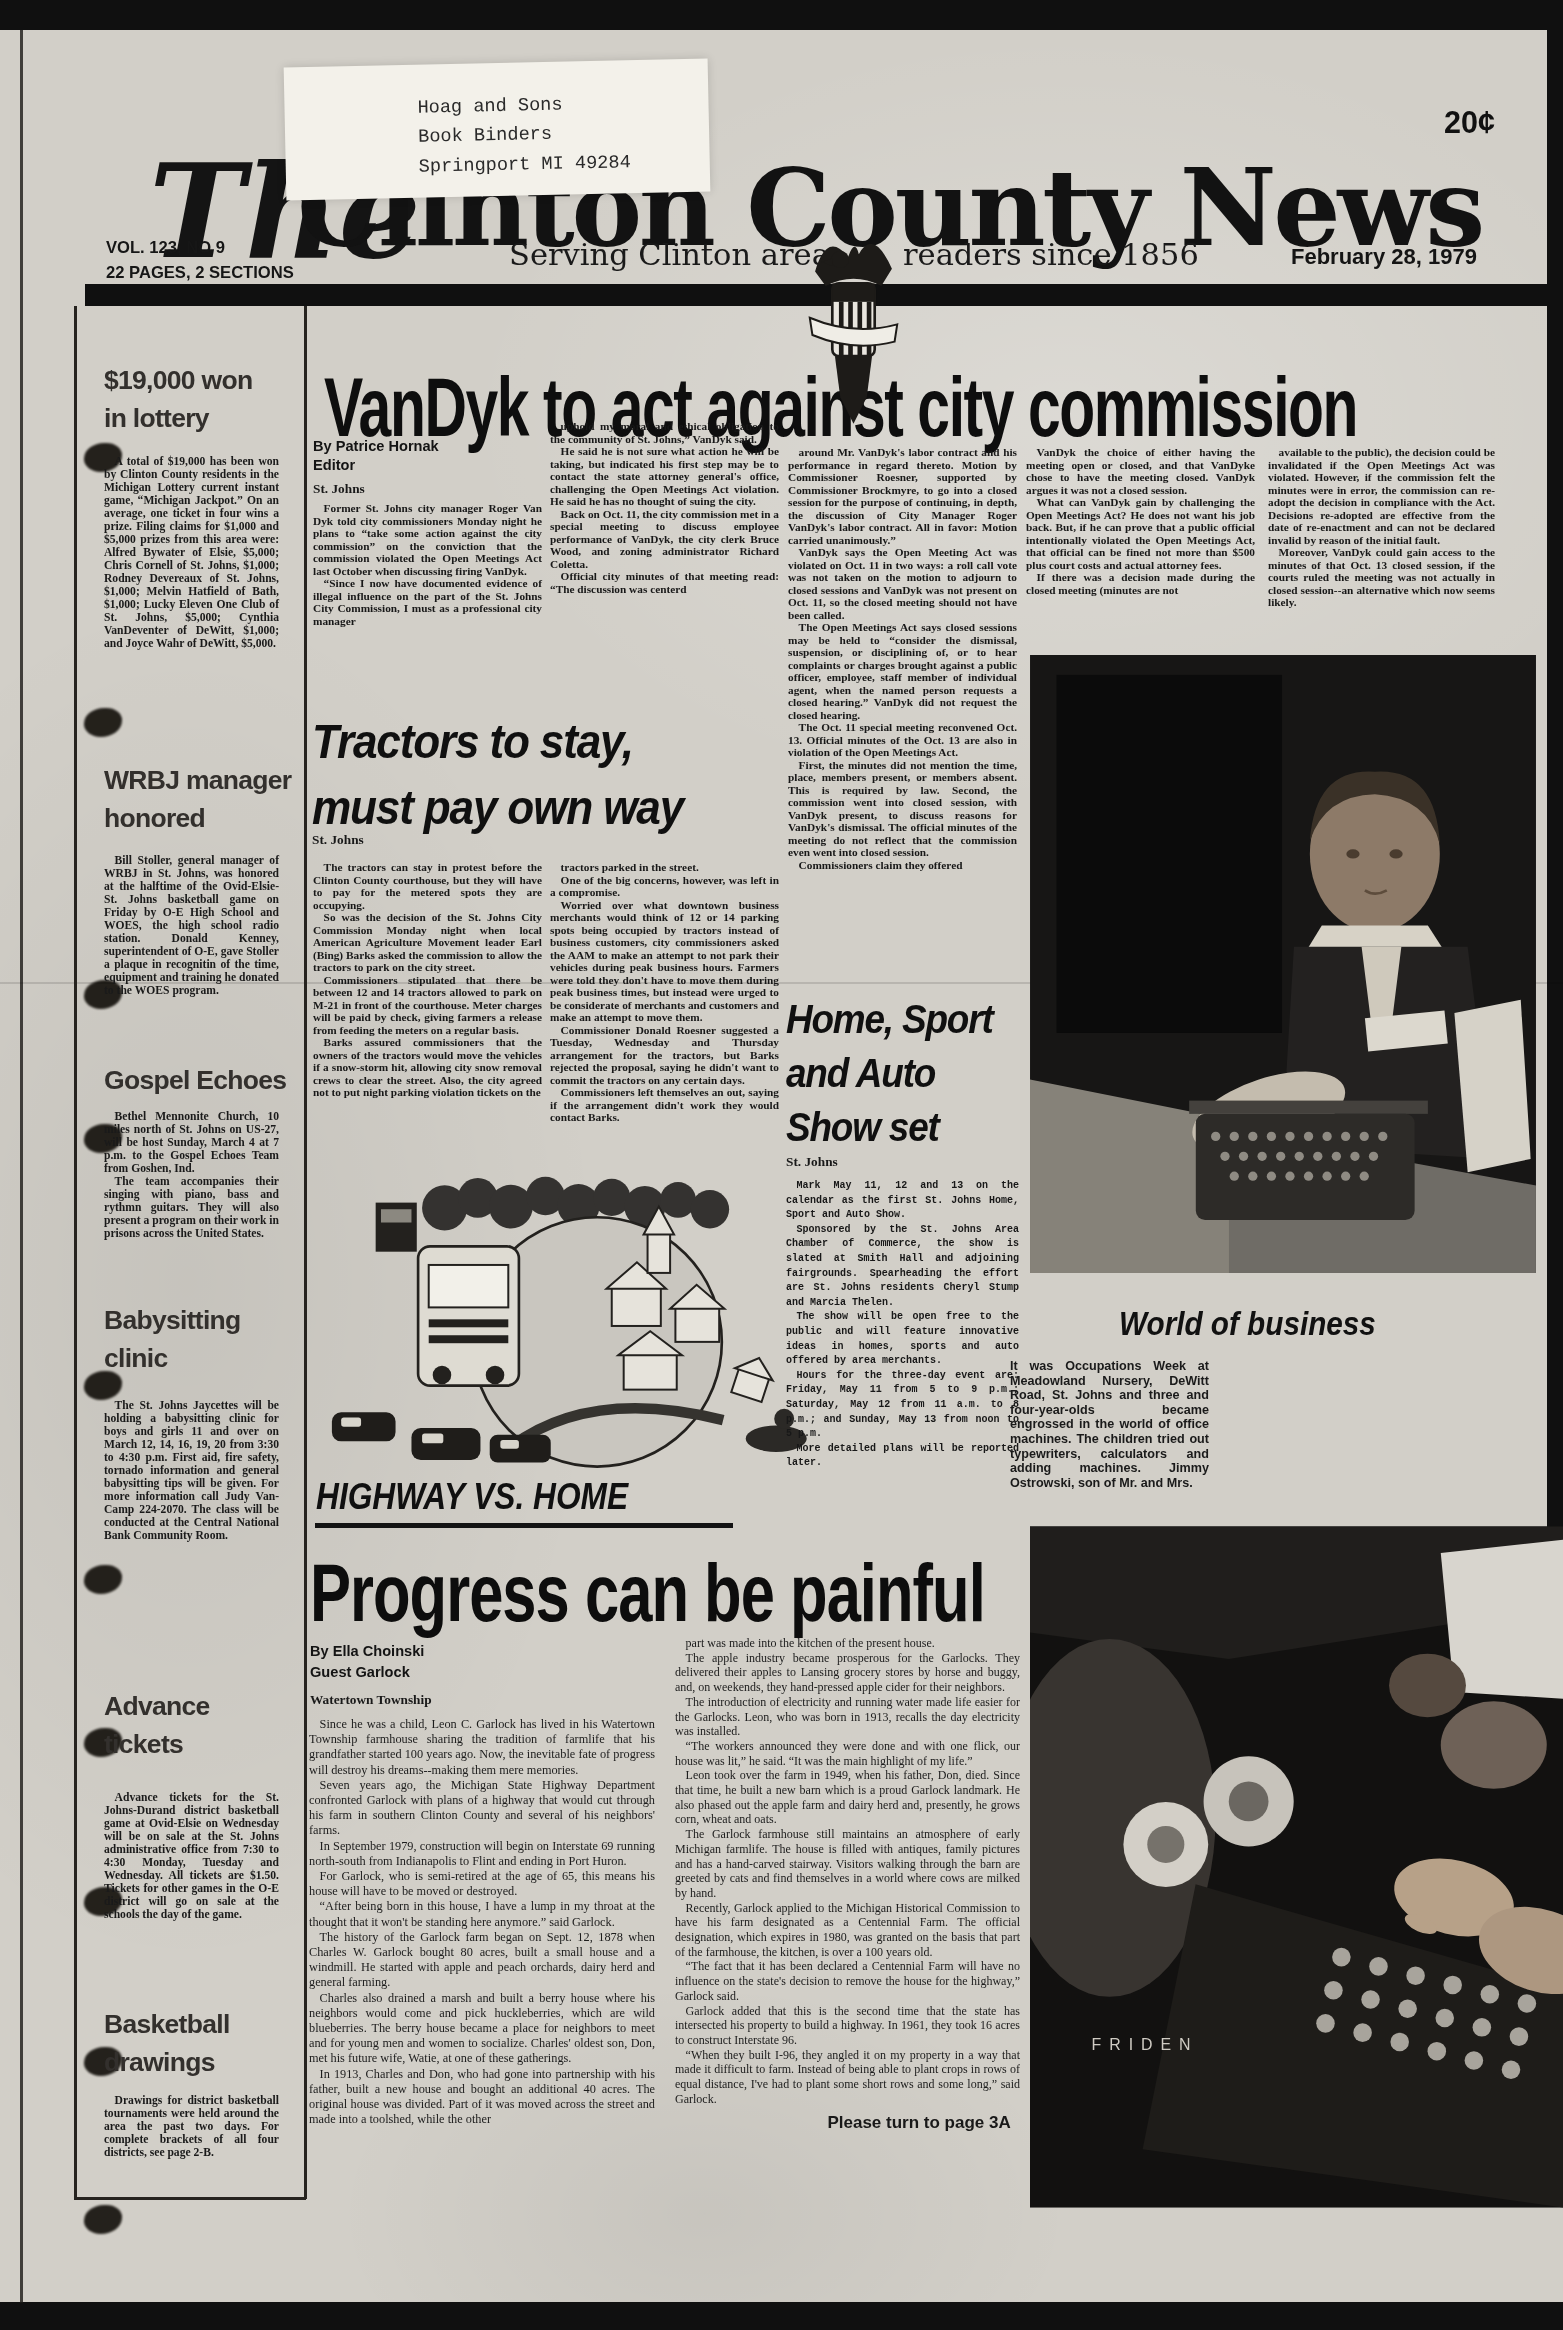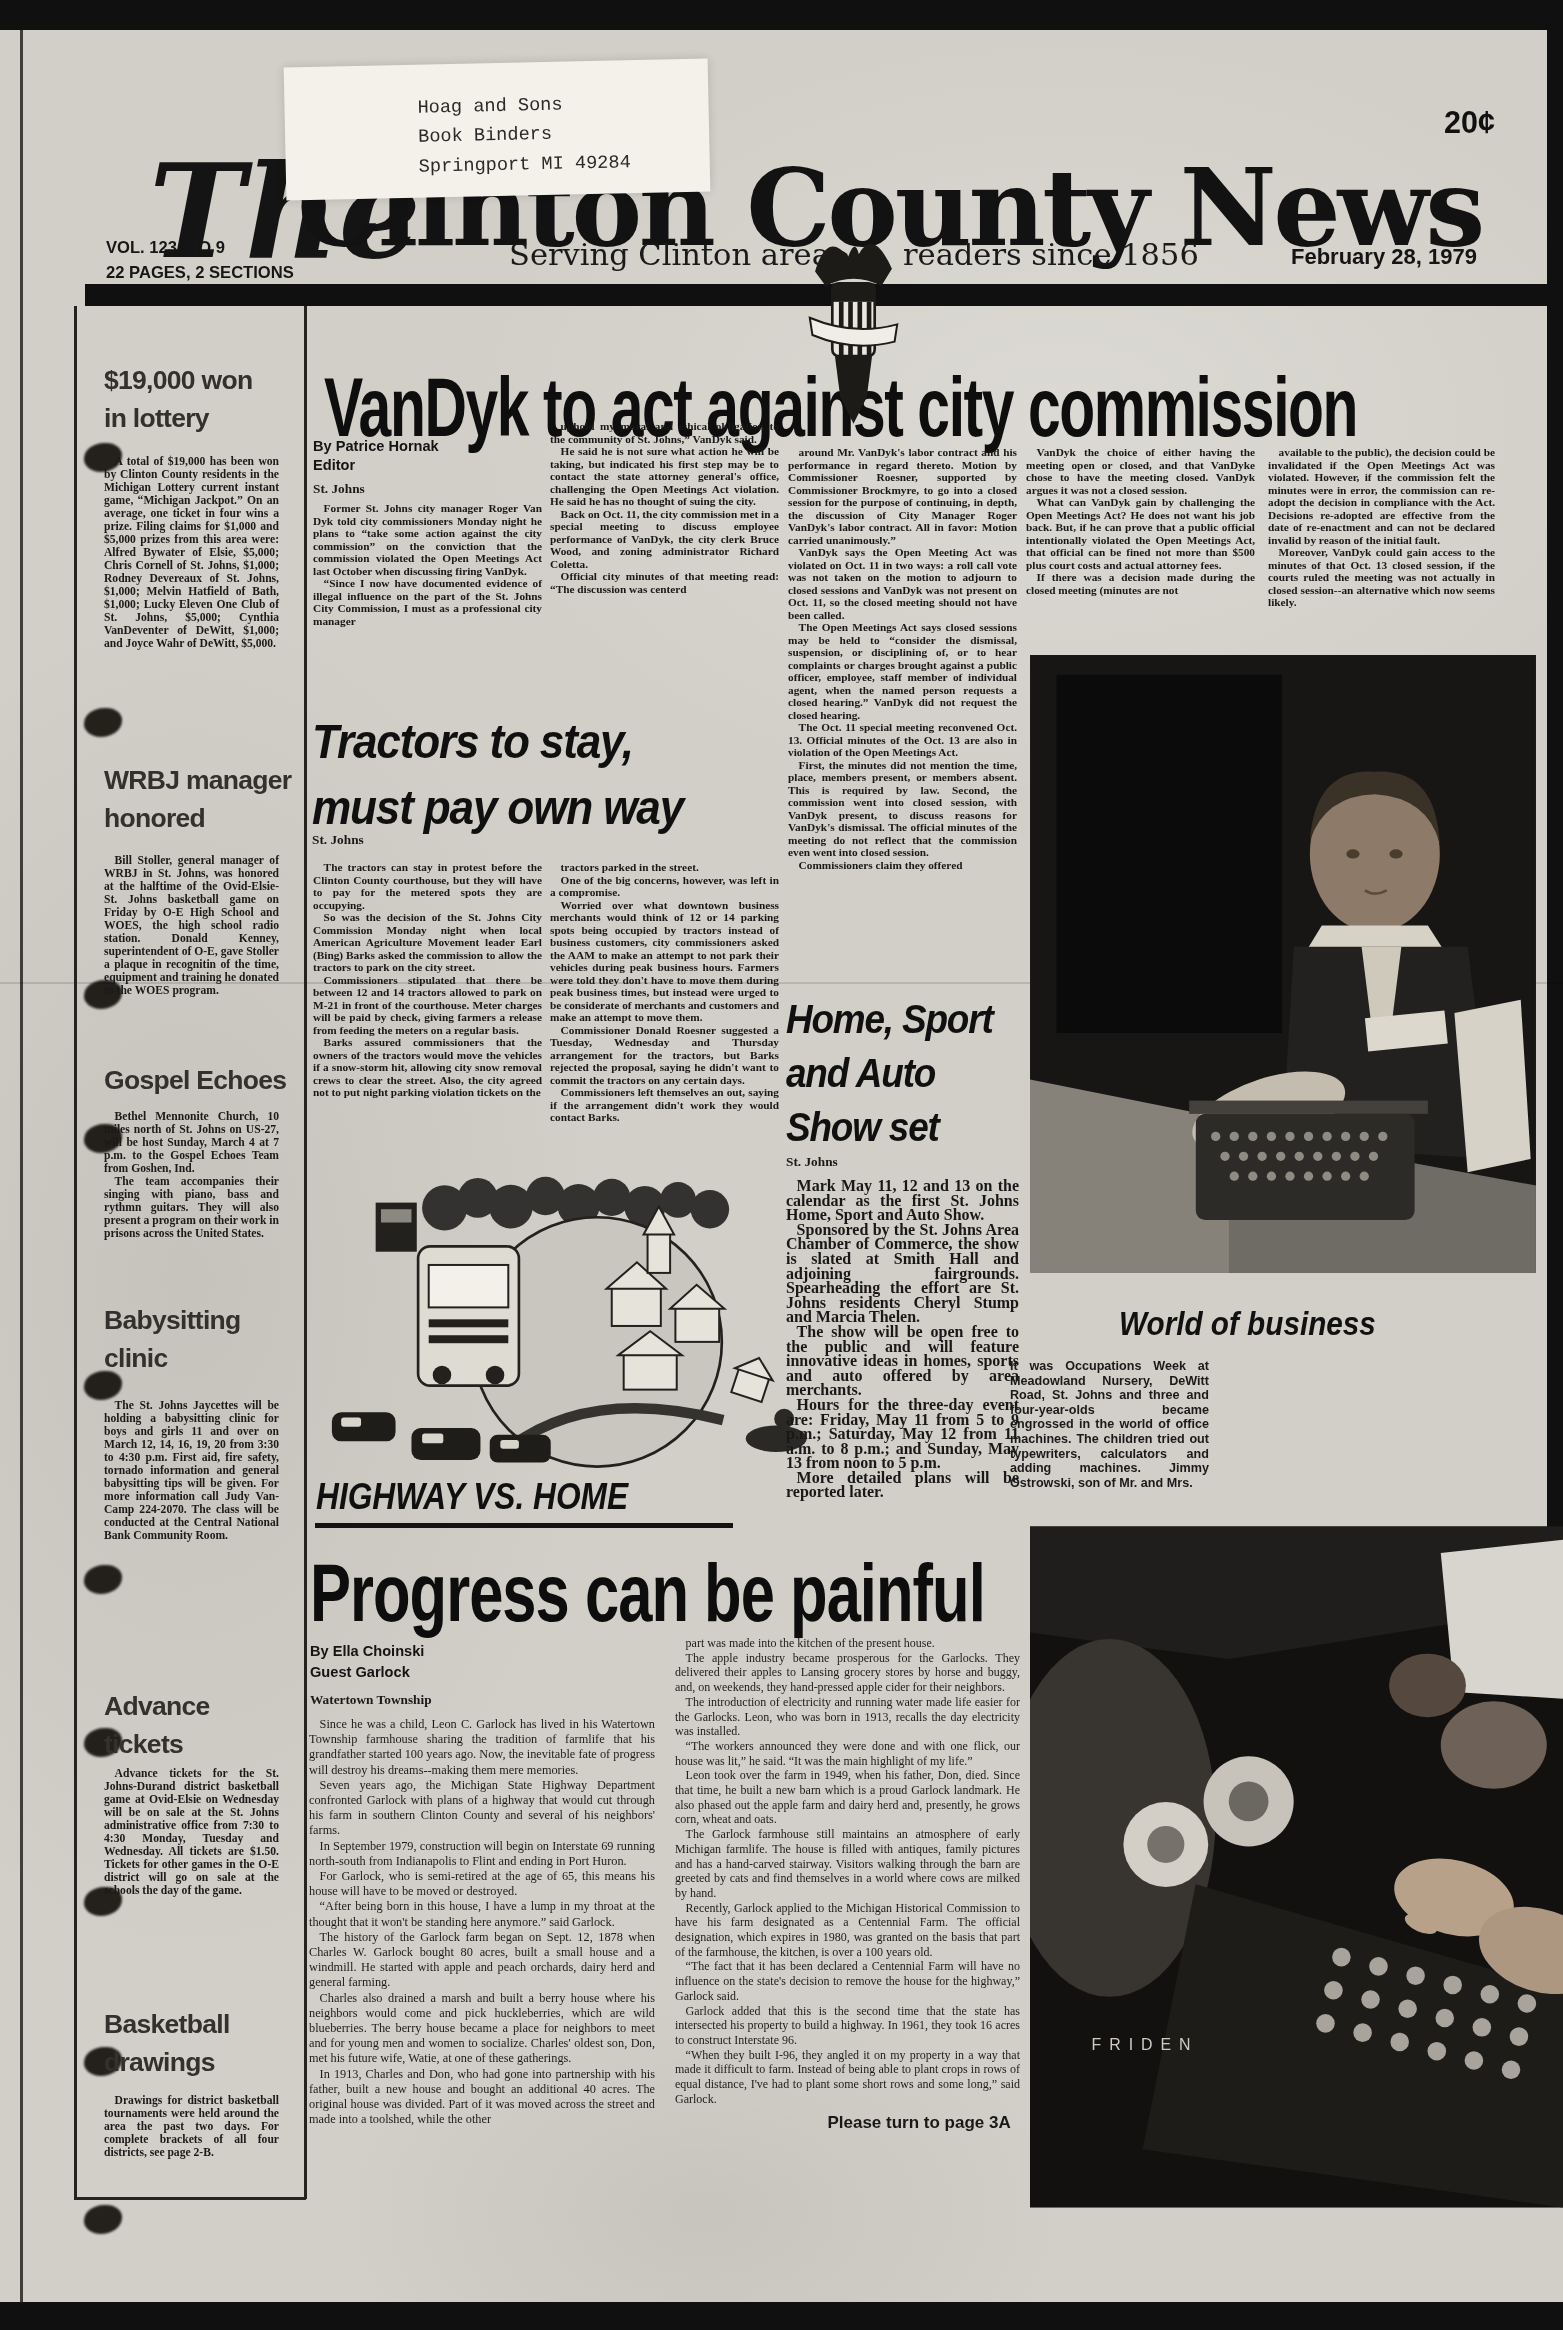--- a/index.html
+++ b/index.html
@@ -126,21 +126,21 @@
   <section class="sb" style="top:1301px;">
     <h2 class="sb-t">Babysitting
 clinic</h2>
     <div class="sb-b" style="margin-top:22px;">
         <p class="para">The St. Johns Jaycettes will be holding a babysitting clinic for boys and girls 11 and over on March 12, 14, 16, 19, 20 from 3:30 to 4:30 p.m. First aid, fire safety, tornado information and general babysitting tips will be given. For more information call Judy Van-Camp 224-2070. The class will be conducted at the Central National Bank Community Room.</p>
       </div>
   </section>
   <section class="sb" style="top:1687px;">
     <h2 class="sb-t">Advance
 tickets</h2>
-    <div class="sb-b" style="margin-top:4px;">
+    <div class="sb-b" style="margin-top:28px;">
         <p class="para">Advance tickets for the St. Johns-Durand district basketball game at Ovid-Elsie on Wednesday will be on sale at the St. Johns administrative office from 7:30 to 4:30 Monday, Tuesday and Wednesday. All tickets are $1.50. Tickets for other games in the O-E district will go on sale at the schools the day of the game.</p>
       </div>
   </section>
   <section class="sb" style="top:2005px;">
     <h2 class="sb-t">Basketball
 drawings</h2>
     <div class="sb-b" style="margin-top:12.6px;">
         <p class="para">Drawings for district basketball tournaments were held around the area the past two days. For complete brackets of all four districts, see page 2-B.</p>
       </div>
   </section>
@@ -294,21 +294,21 @@
       <polygon points="630,310 660,284 690,310"></polygon>
     </g>
     <ellipse cx="700" cy="408" rx="46" ry="20" fill="#2b2926"></ellipse>
     <circle cx="712" cy="378" r="15" fill="#2b2926"></circle>
   </svg>
 
   <h1 class="abs h-show" style="left:786px;top:992px;margin:0;">Home, Sport
 and Auto
 Show set</h1>
   <div class="abs dateline" style="left:786px;top:1154px;">St. Johns</div>
-  <div class="abs ncol" style="left:786px;top:1179px;width:233px;font-size:16px;line-height:14.6px;">
+  <div class="abs ncol" style="left:786px;top:1179px;width:233px;font-size:10px;line-height:14.6px;font-family:Liberation Mono, monospace;">
       <p class="para">Mark May 11, 12 and 13 on the calendar as the first St. Johns Home, Sport and Auto Show.</p>
       <p class="para">Sponsored by the St. Johns Area Chamber of Commerce, the show is slated at Smith Hall and adjoining fairgrounds. Spearheading the effort are St. Johns residents Cheryl Stump and Marcia Thelen.</p>
       <p class="para">The show will be open free to the public and will feature innovative ideas in homes, sports and auto offered by area merchants.</p>
       <p class="para">Hours for the three-day event are: Friday, May 11 from 5 to 9 p.m.; Saturday, May 12 from 11 a.m. to 8 p.m.; and Sunday, May 13 from noon to 5 p.m.</p>
       <p class="para">More detailed plans will be reported later.</p>
     </div>
 
   <h2 class="abs h-wob" style="left:1119px;top:1305px;margin:0;">World of business</h2>
   <div class="abs cap" style="left:1010px;top:1359px;width:199px;">It was Occupations Week at Meadowland Nursery, DeWitt Road, St. Johns and three and four-year-olds became engrossed in the world of office machines. The children tried out typewriters, calculators and adding machines. Jimmy Ostrowski, son of Mr. and Mrs.</div>
 

